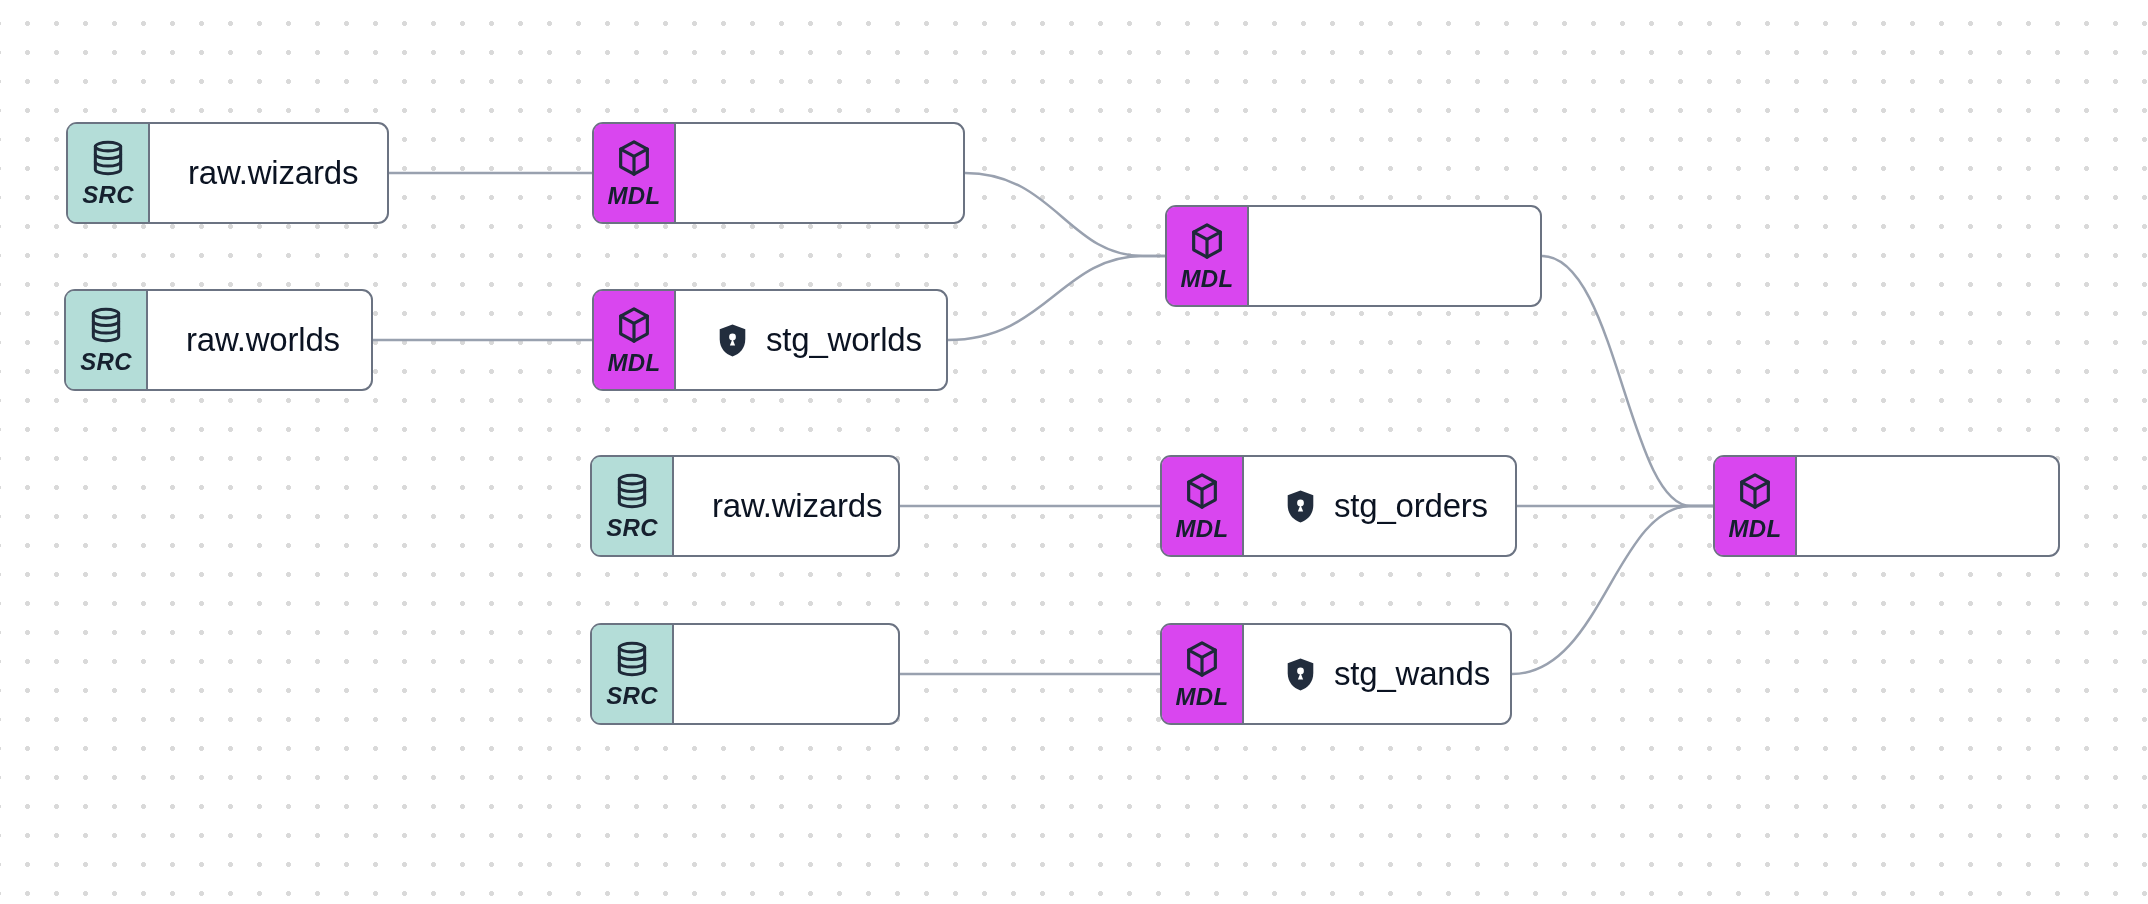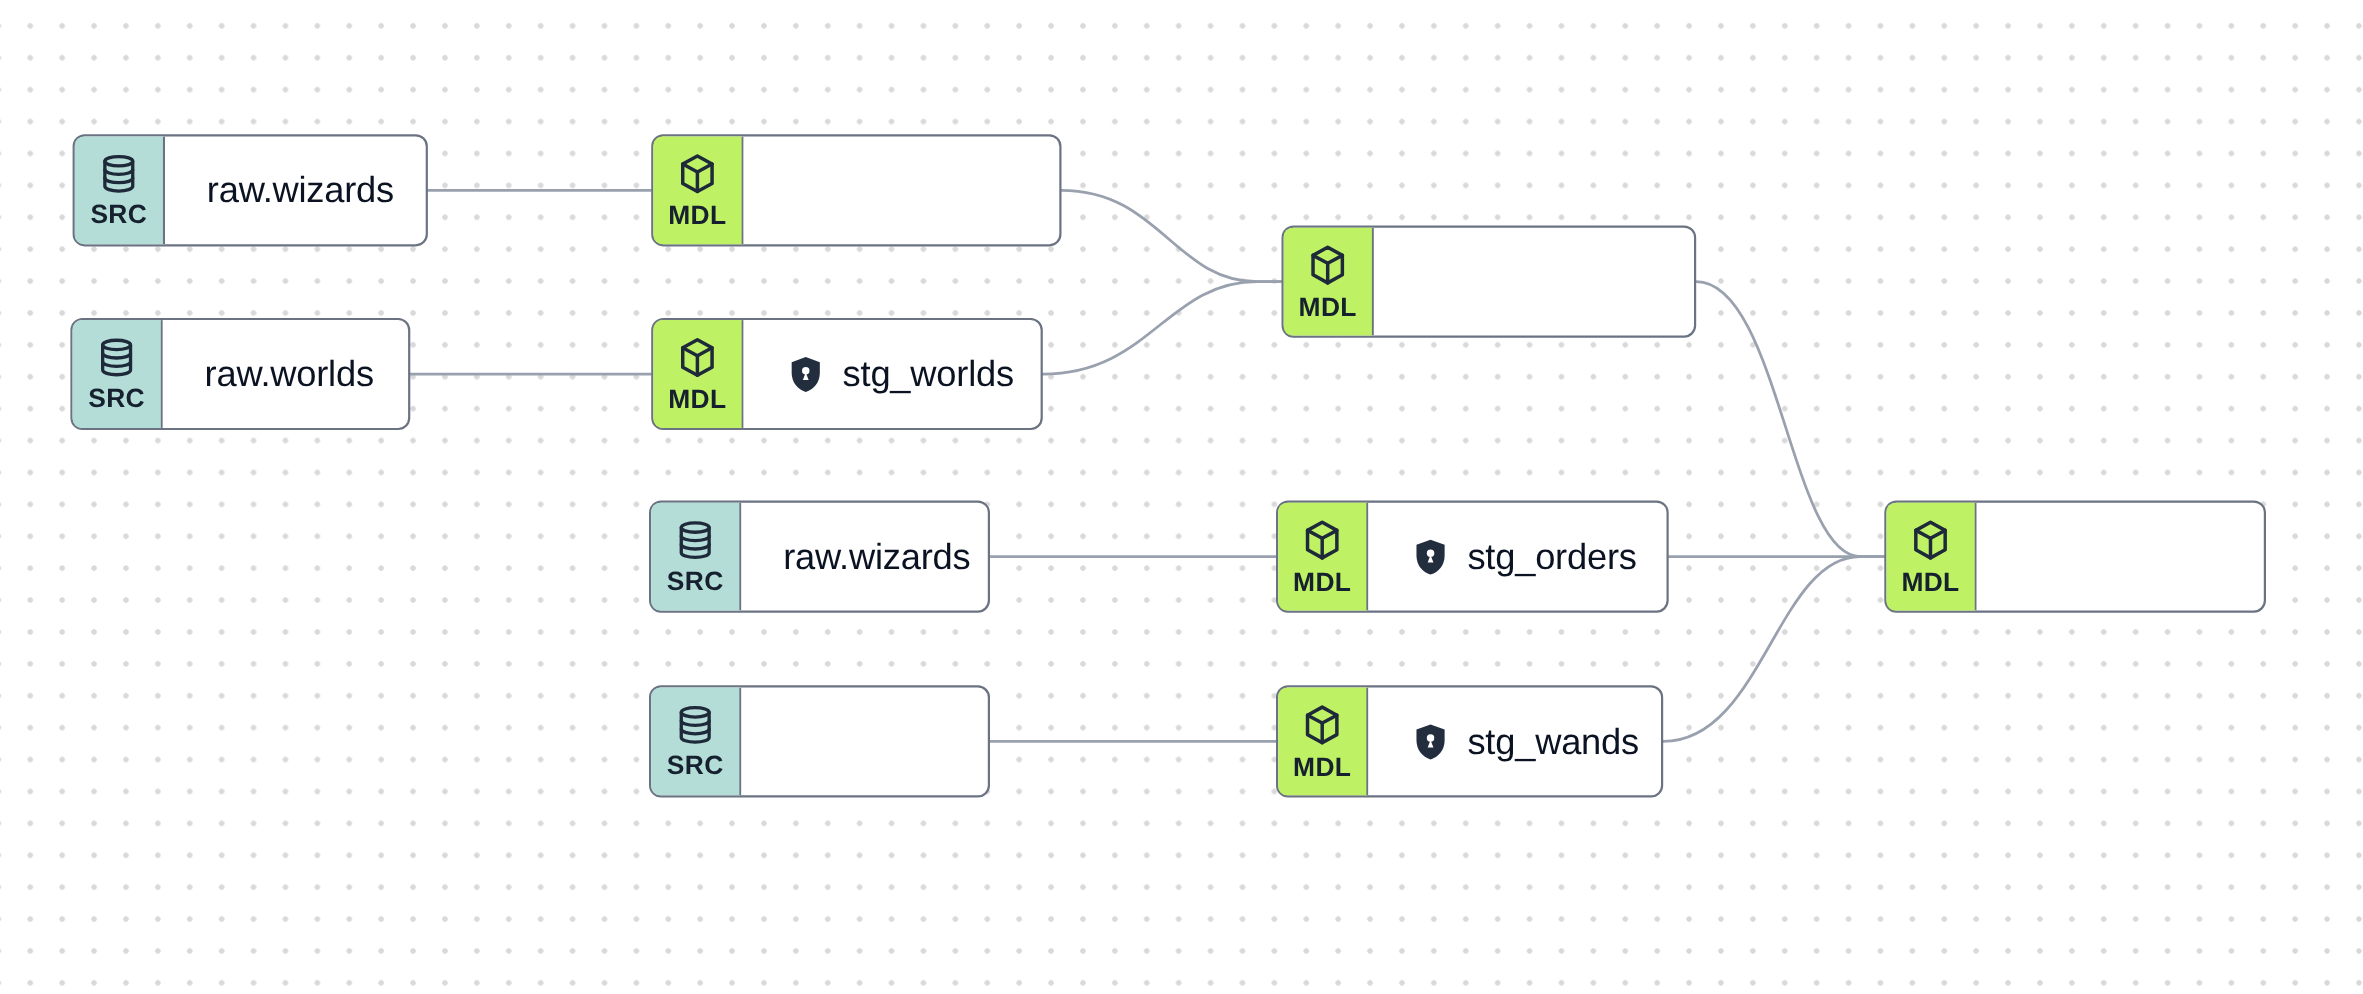--- a/index.html
+++ b/index.html
@@ -36,22 +36,22 @@
     width:80px;
     flex:0 0 80px;
     display:flex;
     flex-direction:column;
     align-items:center;
     justify-content:center;
     gap:2px;
     border-right:2.5px solid #6b7382;
     border-radius:8px 0 0 8px;
   }
-  .node.src .badge{background:#b4ddd8;}
-  .node.mdl .badge{background:#bef264;}
+  .node.src .badge{background:#b4ddd8;font-style:italic;}
+  .node.mdl .badge{background:#d946ef;font-style:italic;}
   .badge-label{
     font-size:24px;
     font-weight:600;
     color:#16202e;
     line-height:1;
     letter-spacing:.3px;
   }
   .body{
     flex:1 1 auto;
     display:flex;

